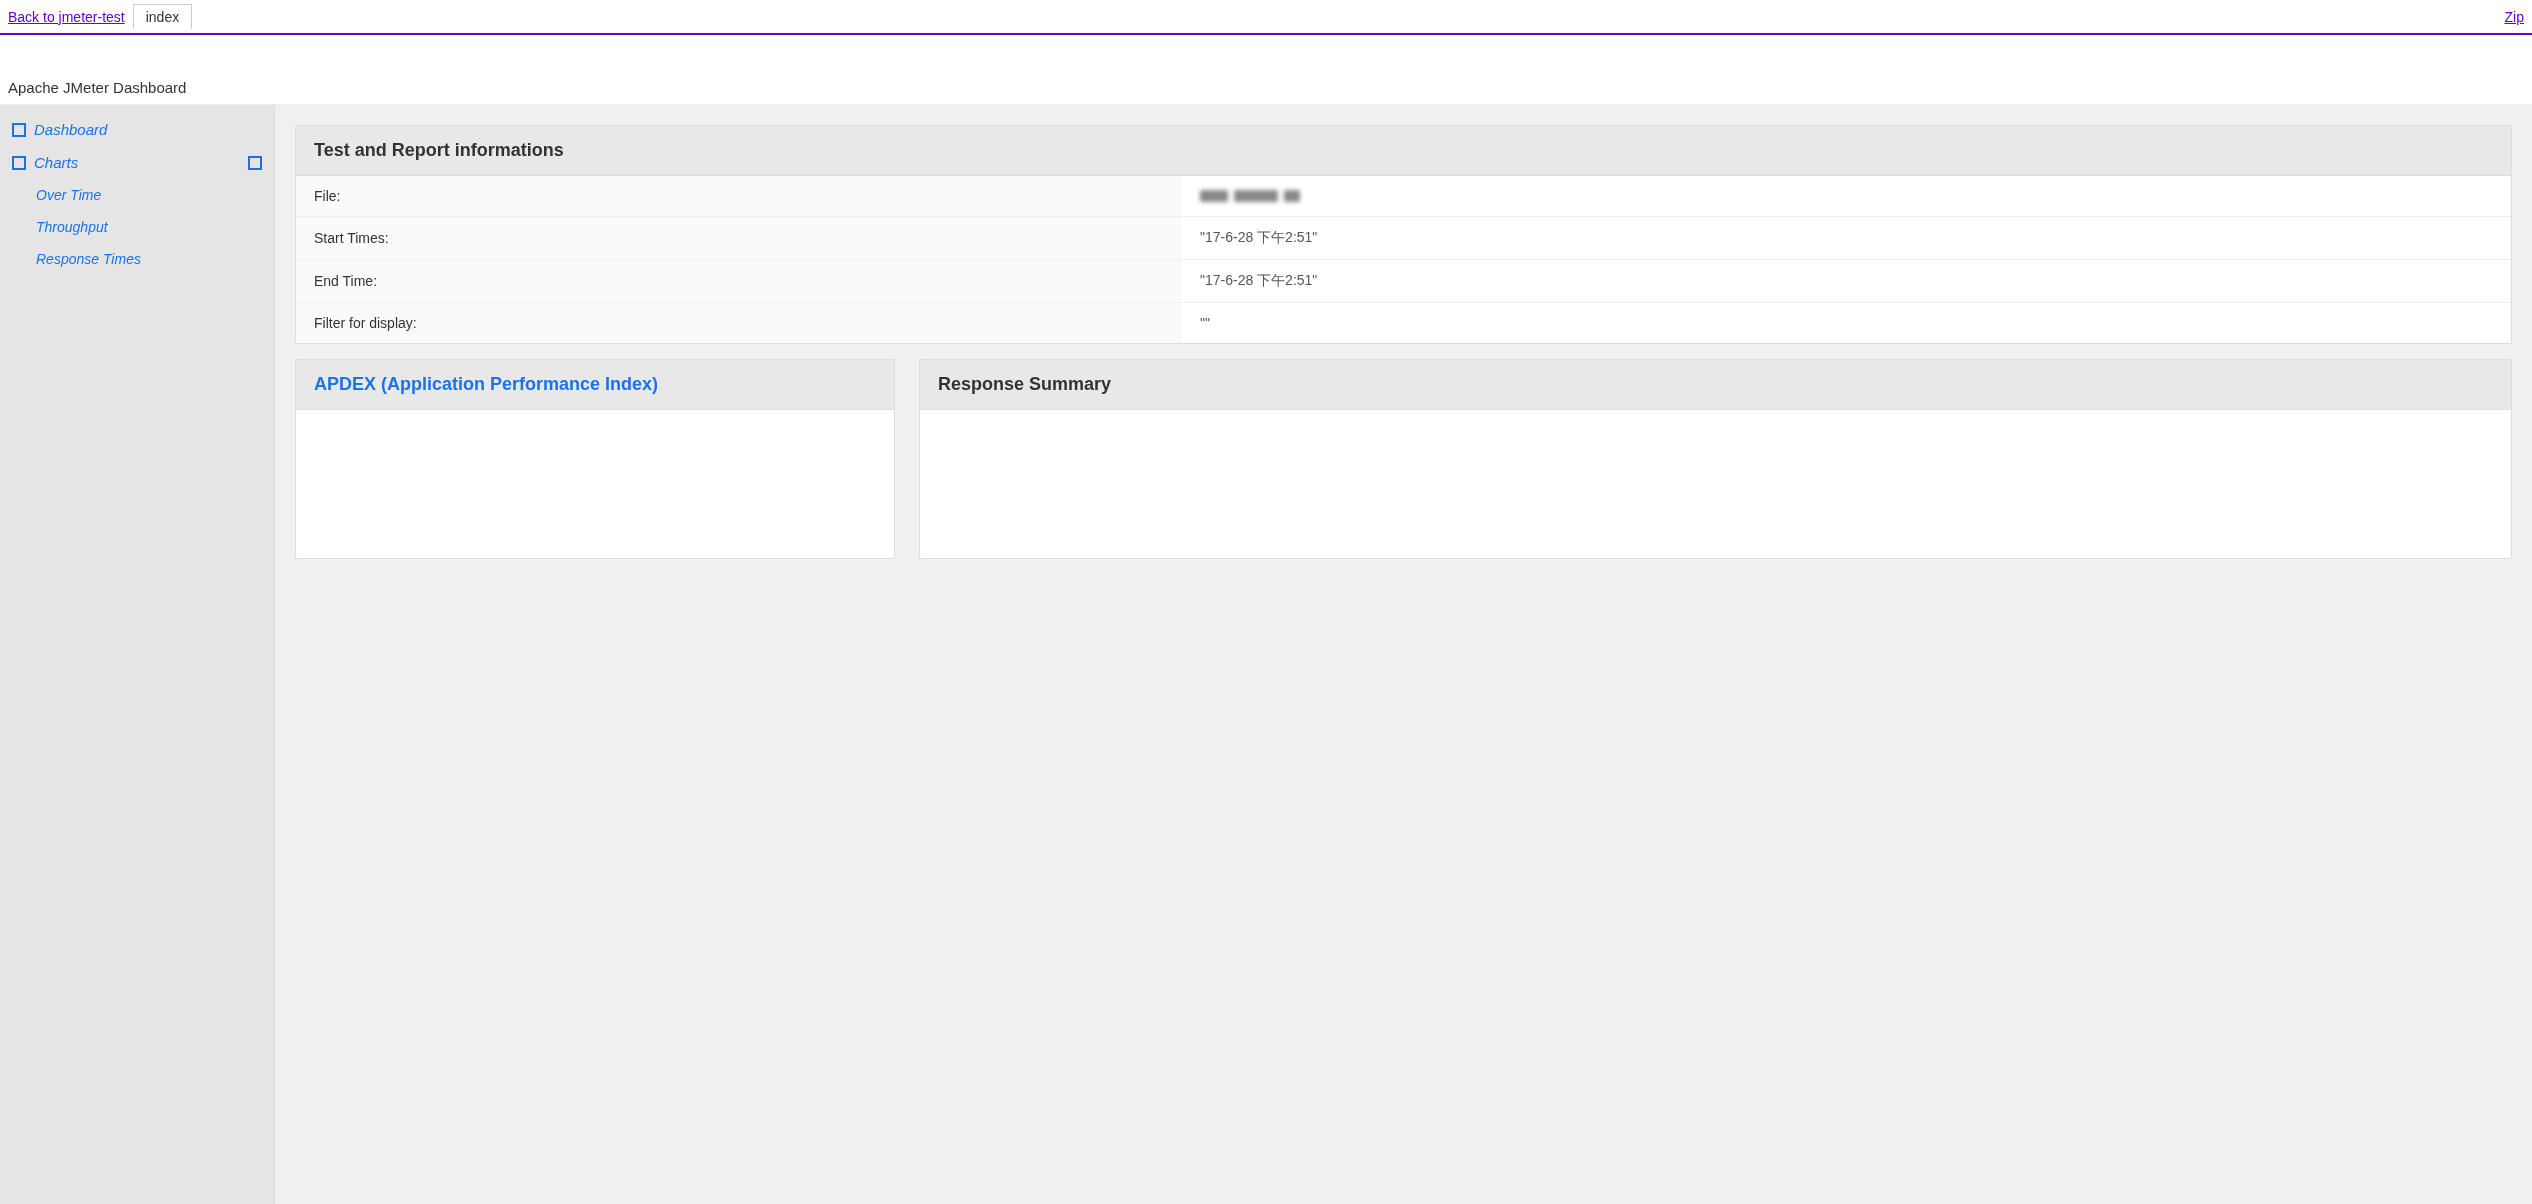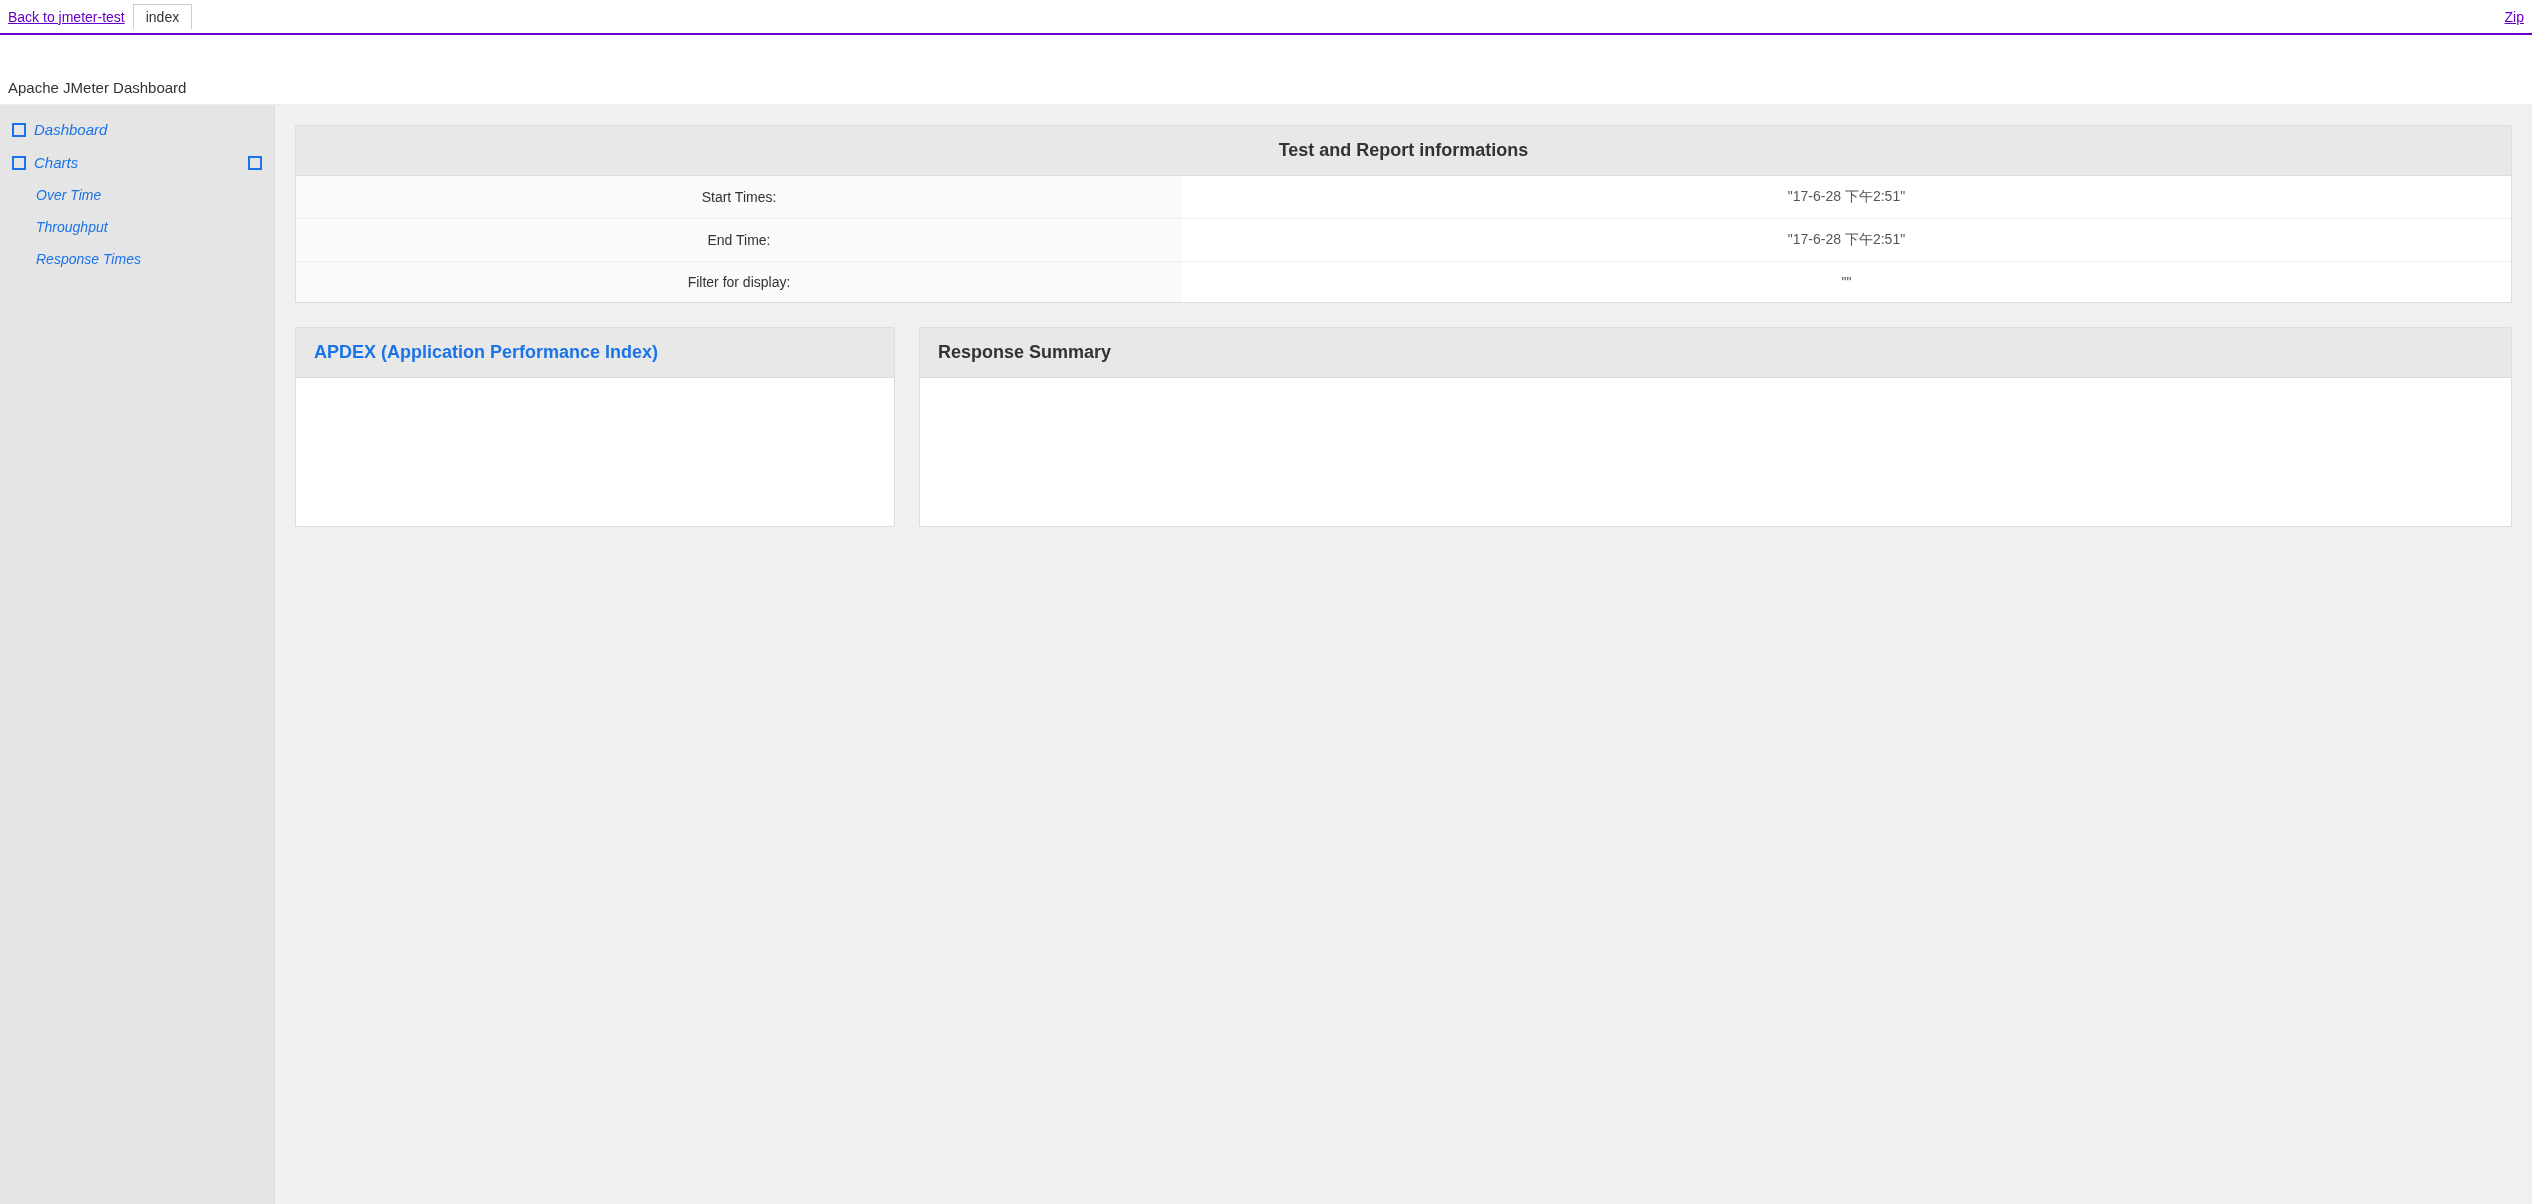--- a/index.html
+++ b/index.html
@@ -121,22 +121,21 @@
       background: #f0f0f0;
       padding: 20px;
       overflow-y: auto;
     }
 
     
     .info-panel {
       background: #fff;
       border: 1px solid #ddd;
       border-radius: 2px;
-      margin-bottom: 24px;
-      text-align: center;
+      margin-bottom: 15px;
     }
 
     .info-panel-header {
       background: #e8e8e8;
       padding: 14px 18px;
       font-size: 18px;
       font-weight: bold;
       color: #333;
       border-bottom: 1px solid #ddd;
     }
@@ -267,20 +266,30 @@
       <span>Response Times</span>
     </div>
   </div>
 
   <div class="main-content">
 
     <div class="info-panel">
       <div class="info-panel-header">Test and Report informations</div>
       <table class="info-table">
         <tbody>
+            <tr>
+          <td>File:</td>
+          <td>
+            <div class="file-value">
+              <span class="file-blur-segment" style="width:28px;"></span>
+              <span class="file-blur-segment" style="width:44px;"></span>
+              <span class="file-blur-segment" style="width:16px;"></span>
+            </div>
+          </td>
+        </tr>
         <tr>
           <td>Start Times:</td>
           <td>"17-6-28 下午2:51"</td>
         </tr>
         <tr>
           <td>End Time:</td>
           <td>"17-6-28 下午2:51"</td>
         </tr>
         <tr>
           <td>Filter for display:</td>

